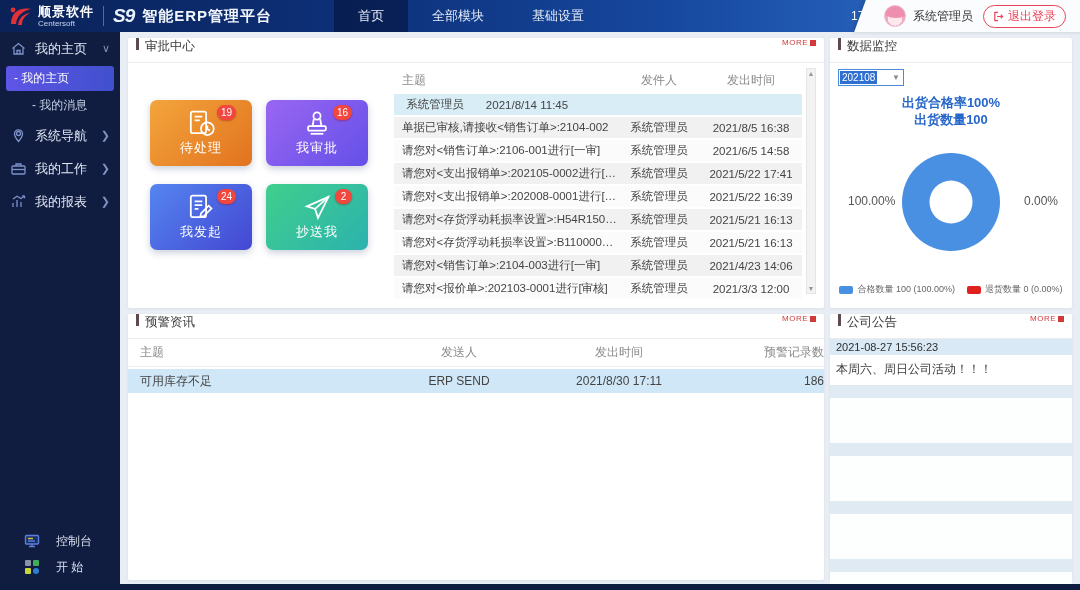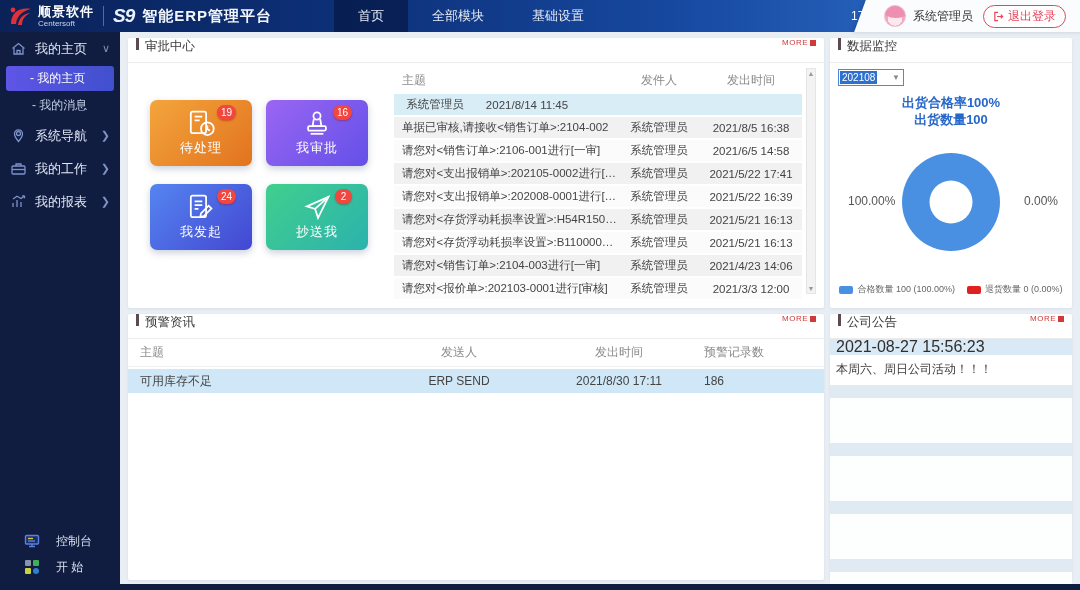--- a/index.html
+++ b/index.html
@@ -32,21 +32,21 @@
   .avatar:before { content:""; position:absolute; top:-2px; left:-2px; width:26px; height:14px; border-radius:50%; background:#ee8fb0; }
   .username { font-size:12px; color:#333; margin-left:7px; }
   .logout { margin-left:10px; display:flex; align-items:center; gap:4px; border:1px solid #e8435a; border-radius:12px; padding:2px 9px; color:#e8435a; font-size:12px; background:#fff; cursor:pointer; }
 
   
   .sidebar { position:absolute; top:32px; left:0; width:120px; bottom:0; background:#101c40; z-index:4; }
   .side-group { display:flex; align-items:center; height:33px; padding:0 10px; color:#dfe6f4; font-size:13px; cursor:pointer; }
   .side-group .gicon { width:17px; height:17px; margin-right:8px; flex:none; }
   .side-group .chev { margin-left:auto; color:#7e92c2; font-size:11px; }
   .side-sub { height:27px; line-height:27px; padding-left:32px; color:#c3cee5; font-size:12px; cursor:pointer; }
-  .side-sub.active { margin:1px 6px; padding-left:24px; height:25px; line-height:25px; border-radius:3px;
+  .side-sub.active { margin:1px 6px; padding-left:8px; height:25px; line-height:25px; border-radius:3px;
     background:linear-gradient(90deg,#5f55e6,#4050cd); color:#fff; }
   .side-bottom { position:absolute; left:0; bottom:10px; width:100%; }
   .side-brow { display:flex; align-items:center; height:26px; padding-left:24px; color:#d8e0ee; font-size:12px; cursor:pointer; }
   .side-brow .bicon { width:16px; height:16px; margin-right:16px; flex:none; }
 
   
   .main { position:absolute; left:120px; top:32px; right:0; bottom:6px; background:#e9eef5; }
   .panel { position:absolute; background:#fff; border-radius:2px; box-shadow:0 1px 3px rgba(30,50,90,.08); }
   .p-approve { left:8px; top:6px; width:696px; height:270px; }
   .p-monitor { left:710px; top:6px; width:242px; height:270px; }
@@ -92,24 +92,24 @@
   .lsw { width:14px; height:8px; border-radius:2px; display:inline-block; }
 
   
   .altable { position:absolute; left:0; top:25px; right:0; }
   .alr { display:flex; align-items:center; height:26px; font-size:12px; color:#444; }
   .alr.head { color:#8a8a8a; height:28px; border-bottom:1px solid #f0f0f0; }
   .alr.hl { background:#cfe7f6; height:24px; margin-top:2px; }
   .alr .a-sub { flex:1; padding-left:12px; }
   .alr .a-snd { width:150px; text-align:center; flex:none; }
   .alr .a-tim { width:170px; text-align:center; flex:none; }
-  .alr .a-cnt { width:120px; text-align:left; flex:none; }
-
-  
-  .nitem .ndate { height:16px; line-height:16px; background:#d9e9f5; font-size:16px; color:#2f2f2f; padding-left:6px; }
+  .alr .a-cnt { width:120px; text-align:right; flex:none; }
+
+  
+  .nitem .ndate { height:16px; line-height:16px; background:#d9e9f5; font-size:11px; color:#2f2f2f; padding-left:6px; }
   .nitem .nbody { min-height:30px; padding:6px 6px; font-size:12px; color:#3c3c3c; background:#fff;font-family:Liberation Mono, monospace; }
   .nempty .ndate { height:13px; background:#dfeaf3; }
   .nempty .nbody { height:45px; background:#fdfefe; }
 
   .bottomstrip { position:absolute; left:0; bottom:0; width:100%; height:6px; background:#0e1c40; z-index:6; }
 </style>
 </head>
 <body>
 
 <div id="stage">

